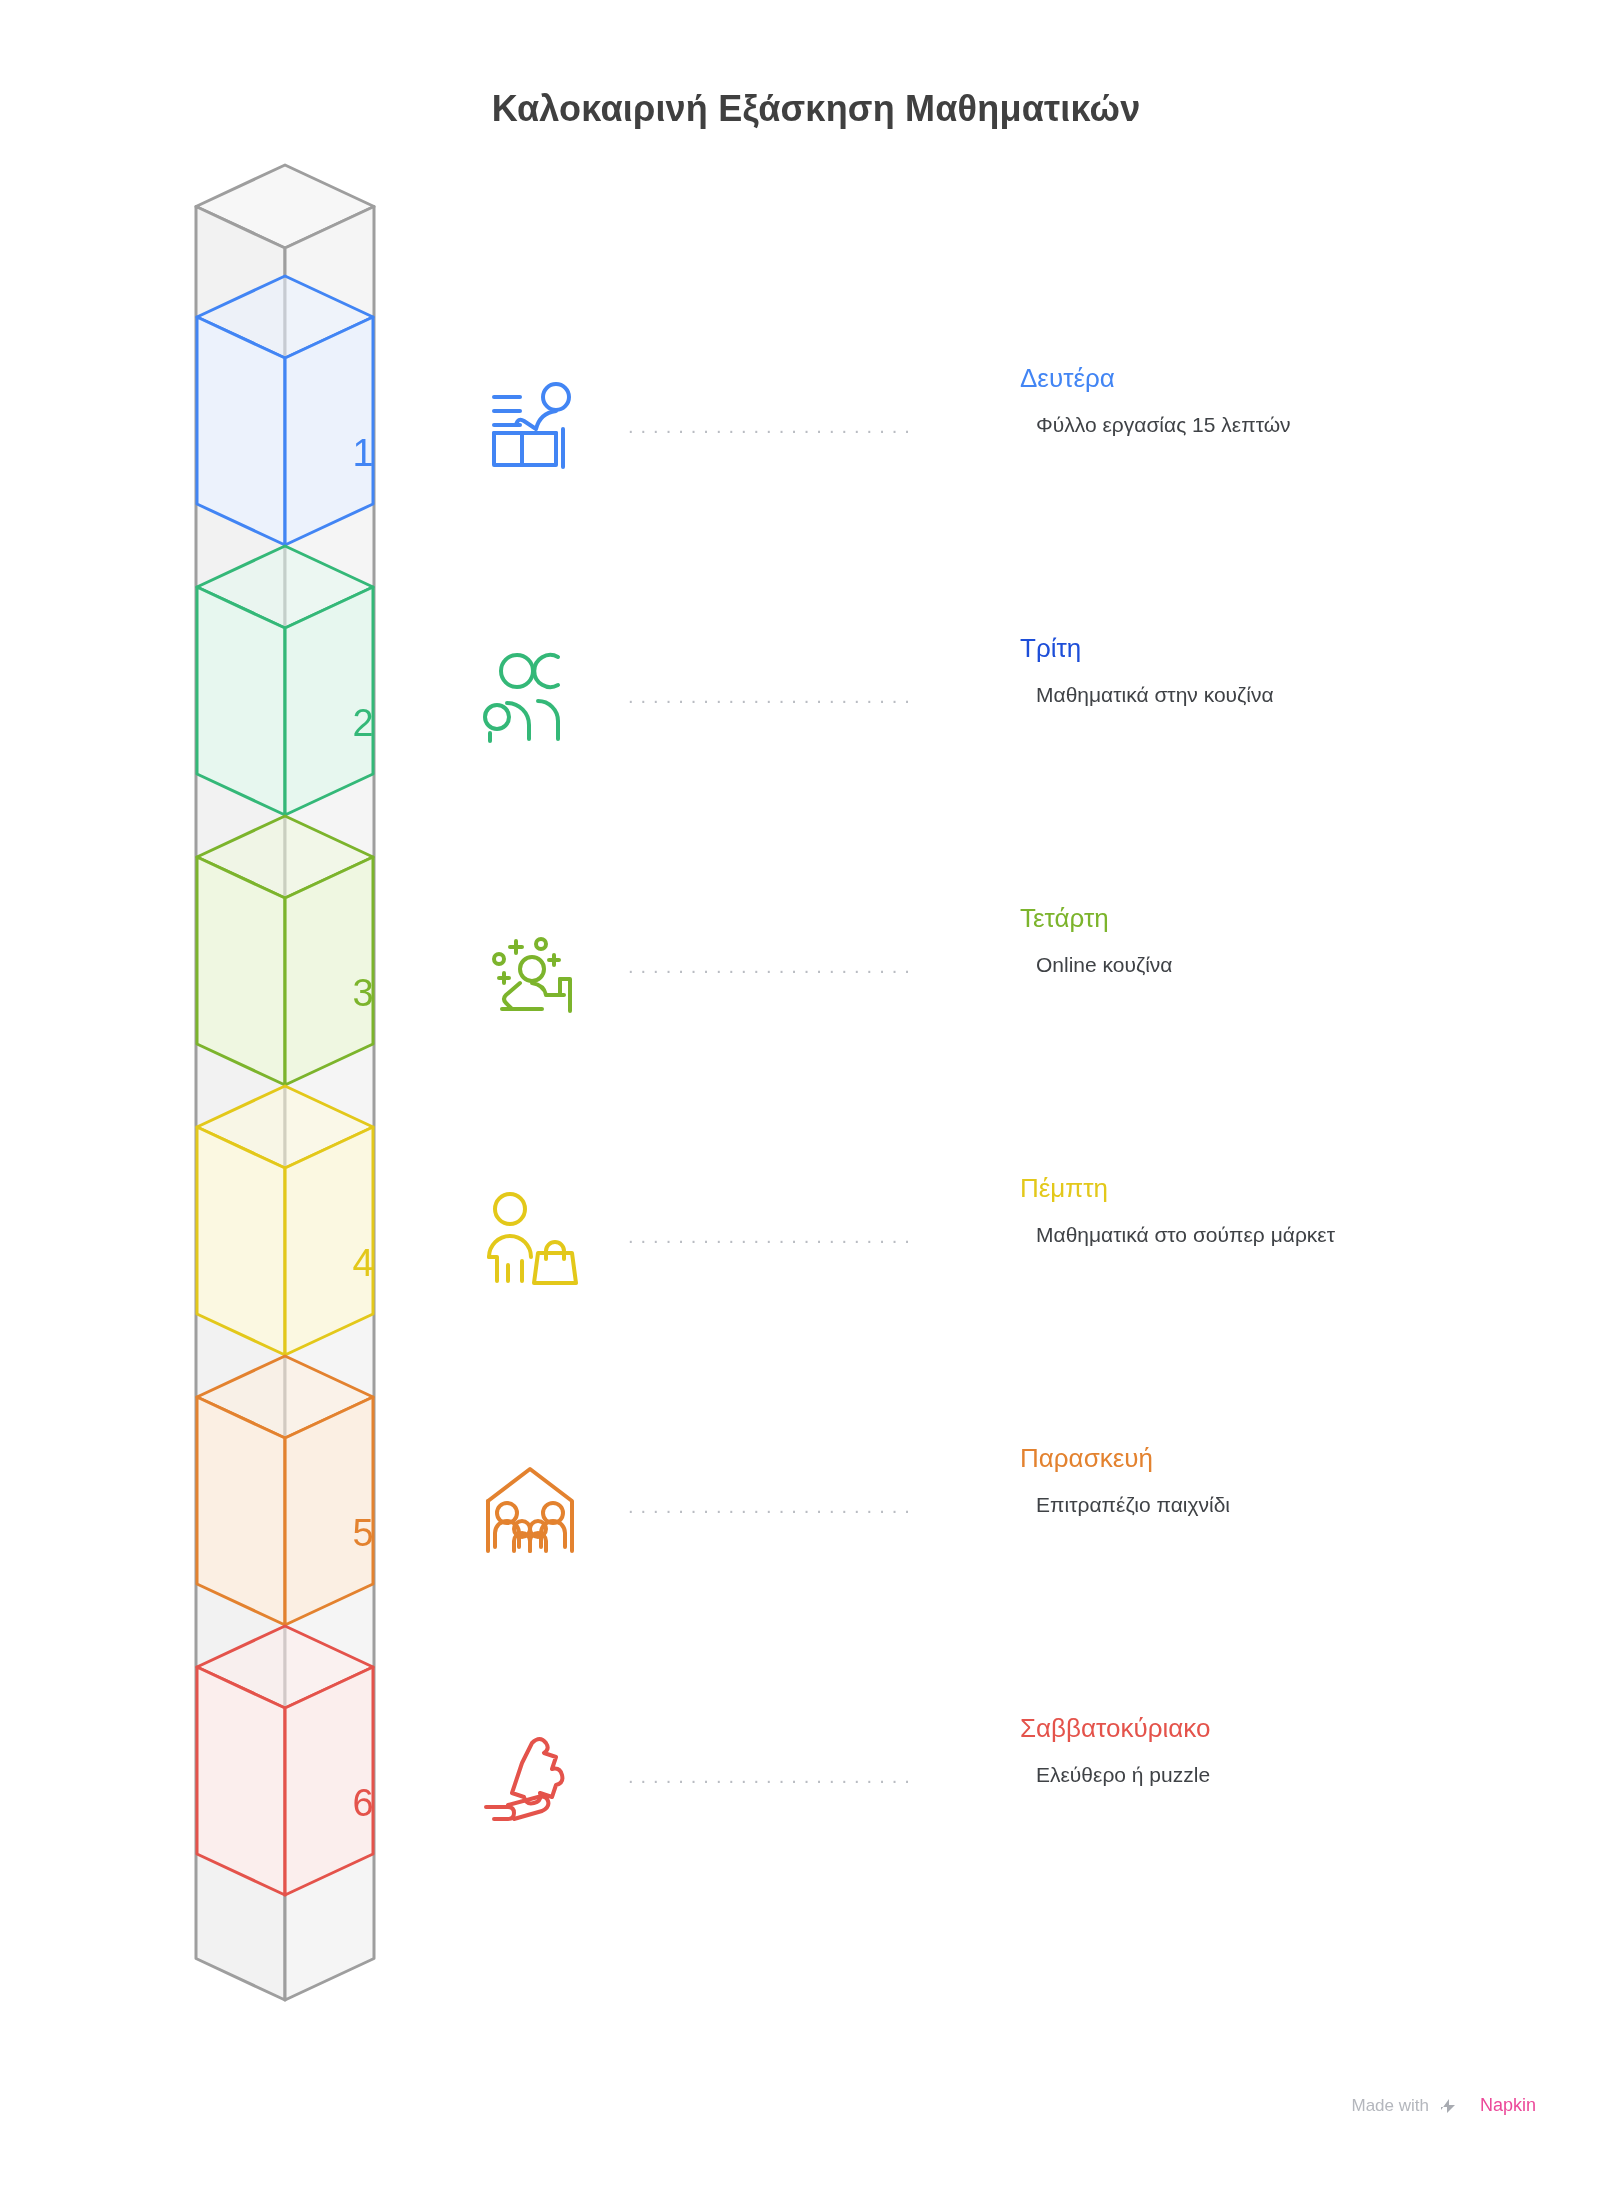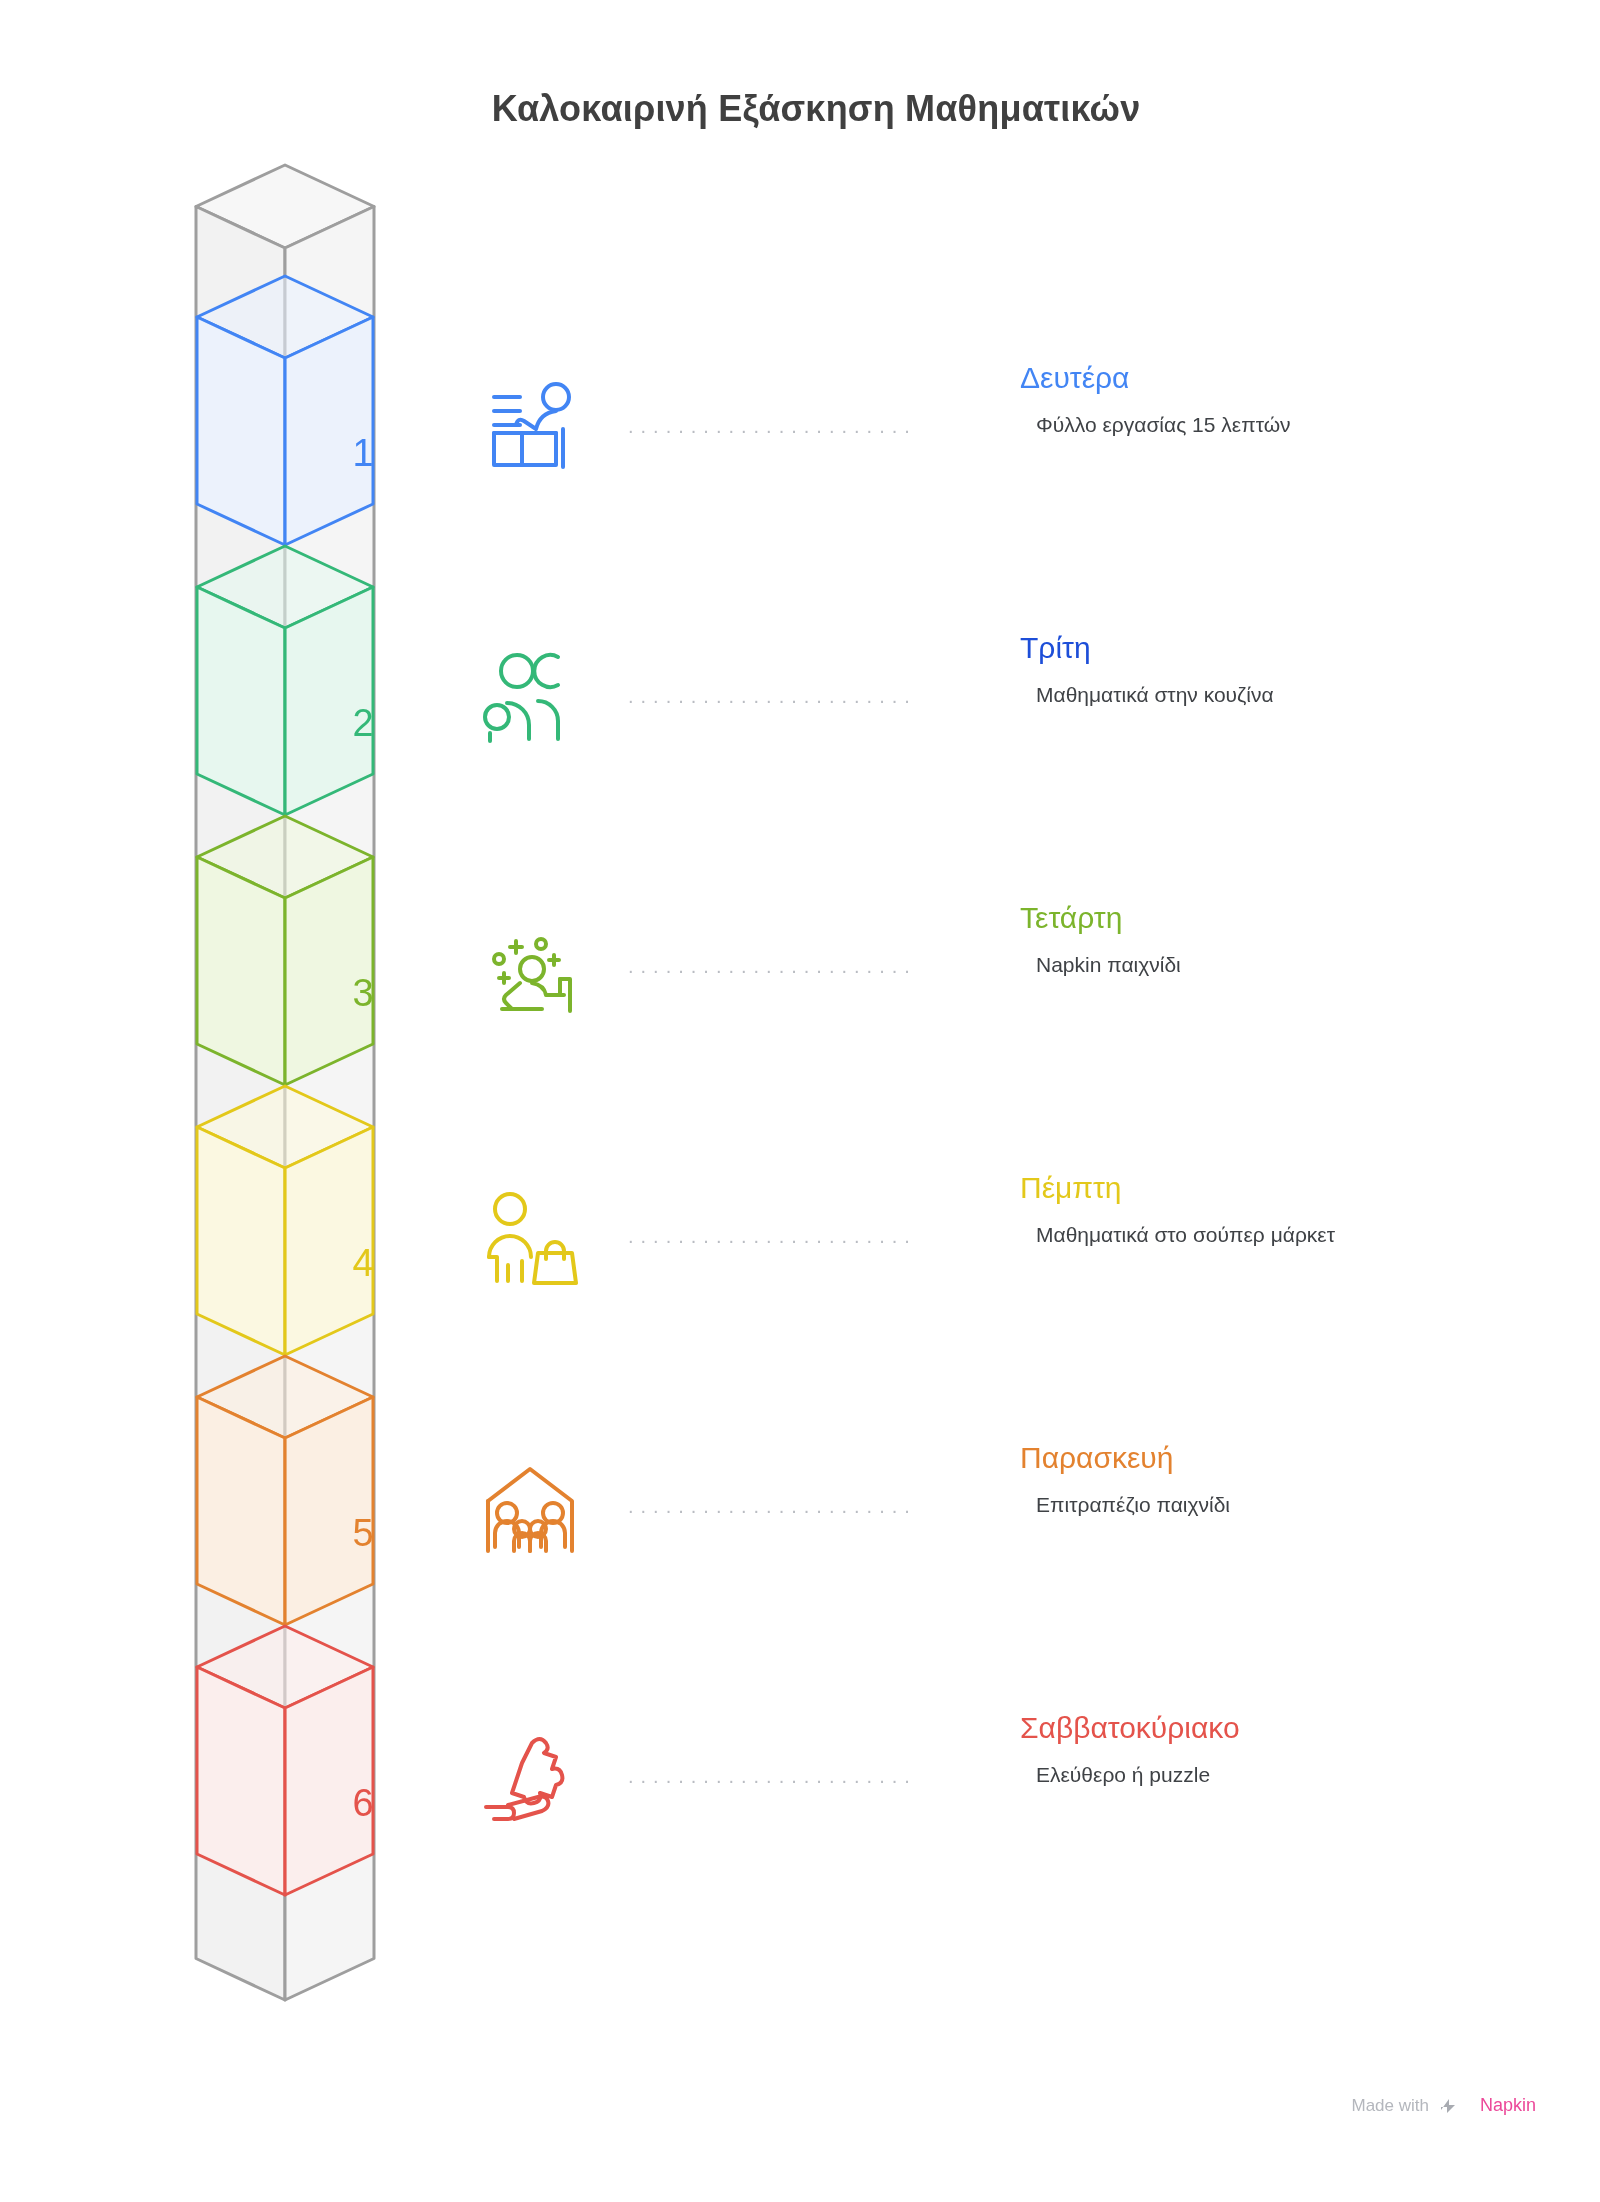--- a/index.html
+++ b/index.html
@@ -64,21 +64,21 @@
     overflow: hidden;
     white-space: nowrap;
   }
   .row .texts {
     position: absolute;
     left: 540px;
     top: 6px;
     width: 520px;
   }
   .row .day {
-    font-size: 30px;
+    font-size: 26px;
     font-weight: 400;
     line-height: 34px;
     margin-bottom: 16px;
     white-space: nowrap;
   }
   .row .desc {
     font-size: 21px;
     color: #3f4246;
     line-height: 28px;
     white-space: nowrap;
@@ -199,21 +199,21 @@
           <circle cx="52" cy="54" r="12" fill="none" stroke="#7cb42c" stroke-width="4" stroke-linecap="round" stroke-linejoin="round"></circle>
           <path d="M40 68 l-14 12 q-4 4 0 8 l6 6" fill="none" stroke="#7cb42c" stroke-width="4" stroke-linecap="round" stroke-linejoin="round"></path>
           <path d="M52 68 q12 2 14 12 h18" fill="none" stroke="#7cb42c" stroke-width="4" stroke-linecap="round" stroke-linejoin="round"></path>
           <path d="M80 64 h10 v32" fill="none" stroke="#7cb42c" stroke-width="4" stroke-linecap="round" stroke-linejoin="round"></path>
           <path d="M80 64 v14" fill="none" stroke="#7cb42c" stroke-width="4" stroke-linecap="round" stroke-linejoin="round"></path>
           <path d="M22 94 h40" fill="none" stroke="#7cb42c" stroke-width="4" stroke-linecap="round" stroke-linejoin="round"></path>
         </svg></div>
       <div class="dots">...........................</div>
       <div class="texts">
         <div class="day" style="color: rgb(124, 180, 44);">Τετάρτη</div>
-        <div class="desc">Napkin παιχνίδι</div>
+        <div class="desc">Online κουζίνα</div>
       </div>
     </div>
     <div class="row" style="top: 1165px;">
       <div class="icon-wrap"><svg viewBox="0 0 100 100" width="100" height="100">
           <circle cx="30" cy="24" r="15" fill="none" stroke="#e3c81a" stroke-width="4" stroke-linecap="round" stroke-linejoin="round"></circle>
           <path d="M9 72 a21 21 0 0 1 42 0" fill="none" stroke="#e3c81a" stroke-width="4" stroke-linecap="round" stroke-linejoin="round"></path>
           <path d="M9 72 h8 v24 M42 76 v20 M28 80 v16" fill="none" stroke="#e3c81a" stroke-width="4" stroke-linecap="round" stroke-linejoin="round"></path>
           <path d="M58 68 h34 l4 30 h-42 z" fill="none" stroke="#e3c81a" stroke-width="4" stroke-linecap="round" stroke-linejoin="round"></path>
           <path d="M66 74 v-8 a9 9 0 0 1 18 0 v8" fill="none" stroke="#e3c81a" stroke-width="4" stroke-linecap="round" stroke-linejoin="round"></path>
         </svg></div>

